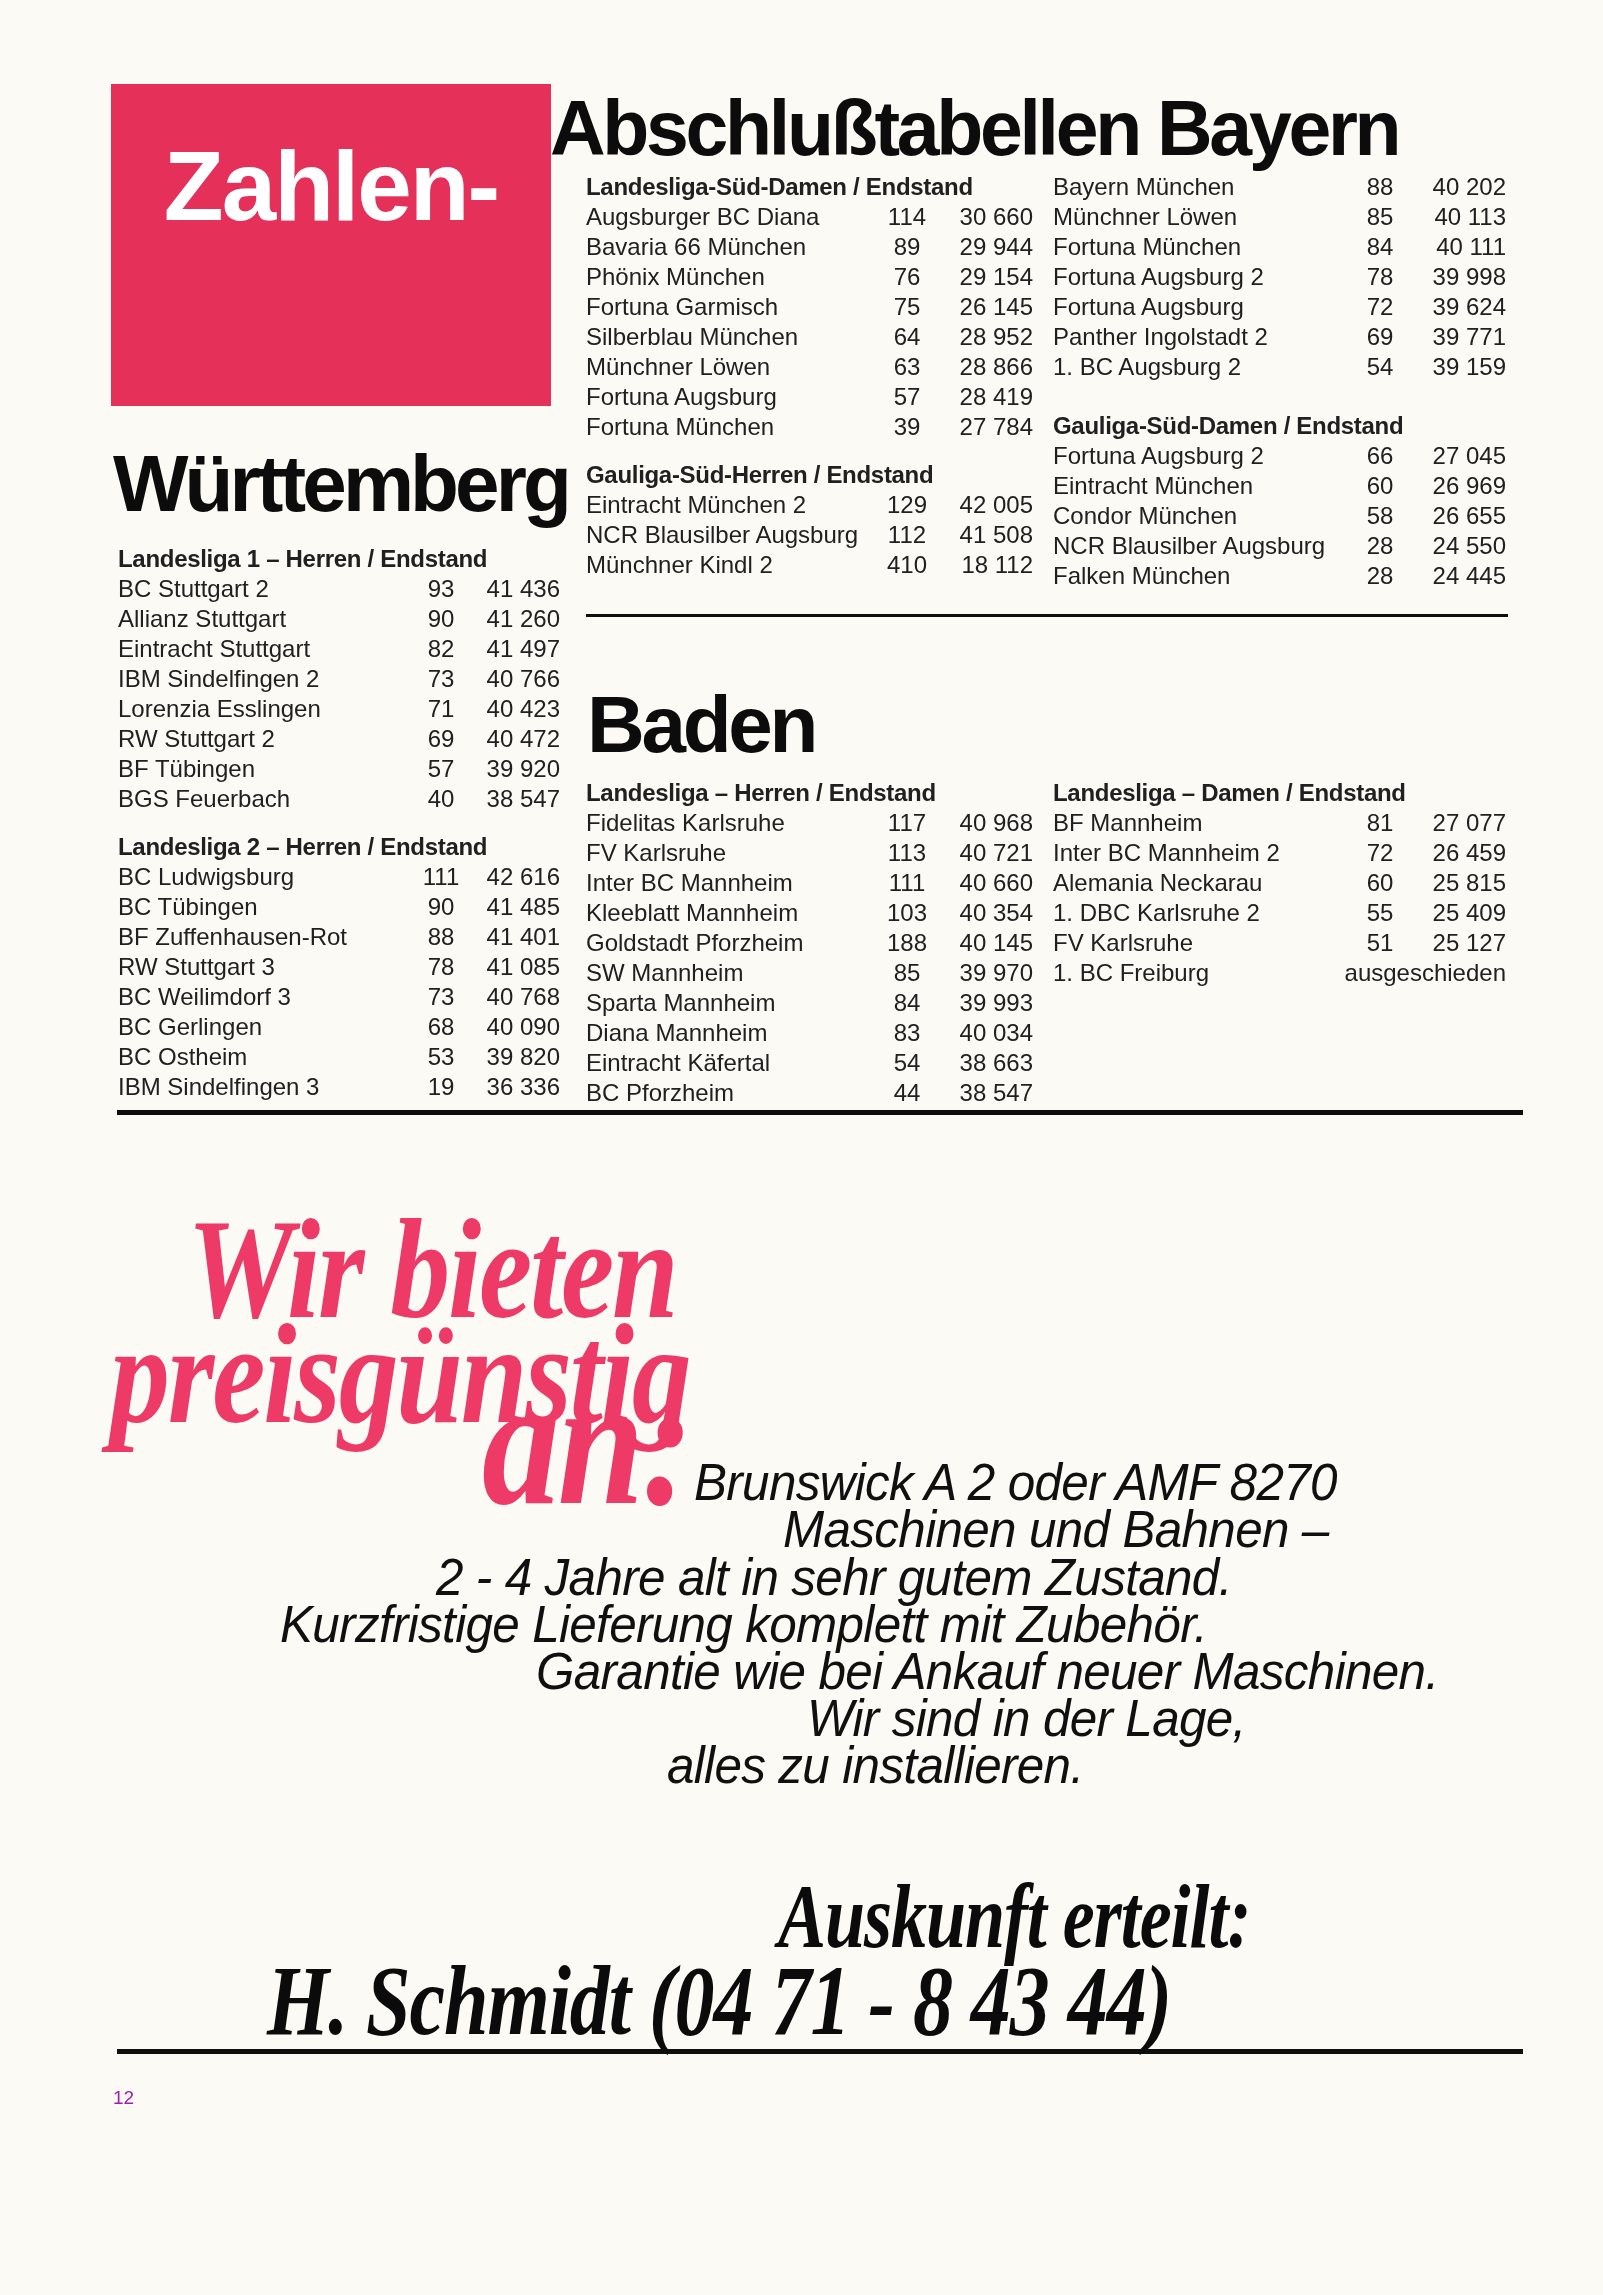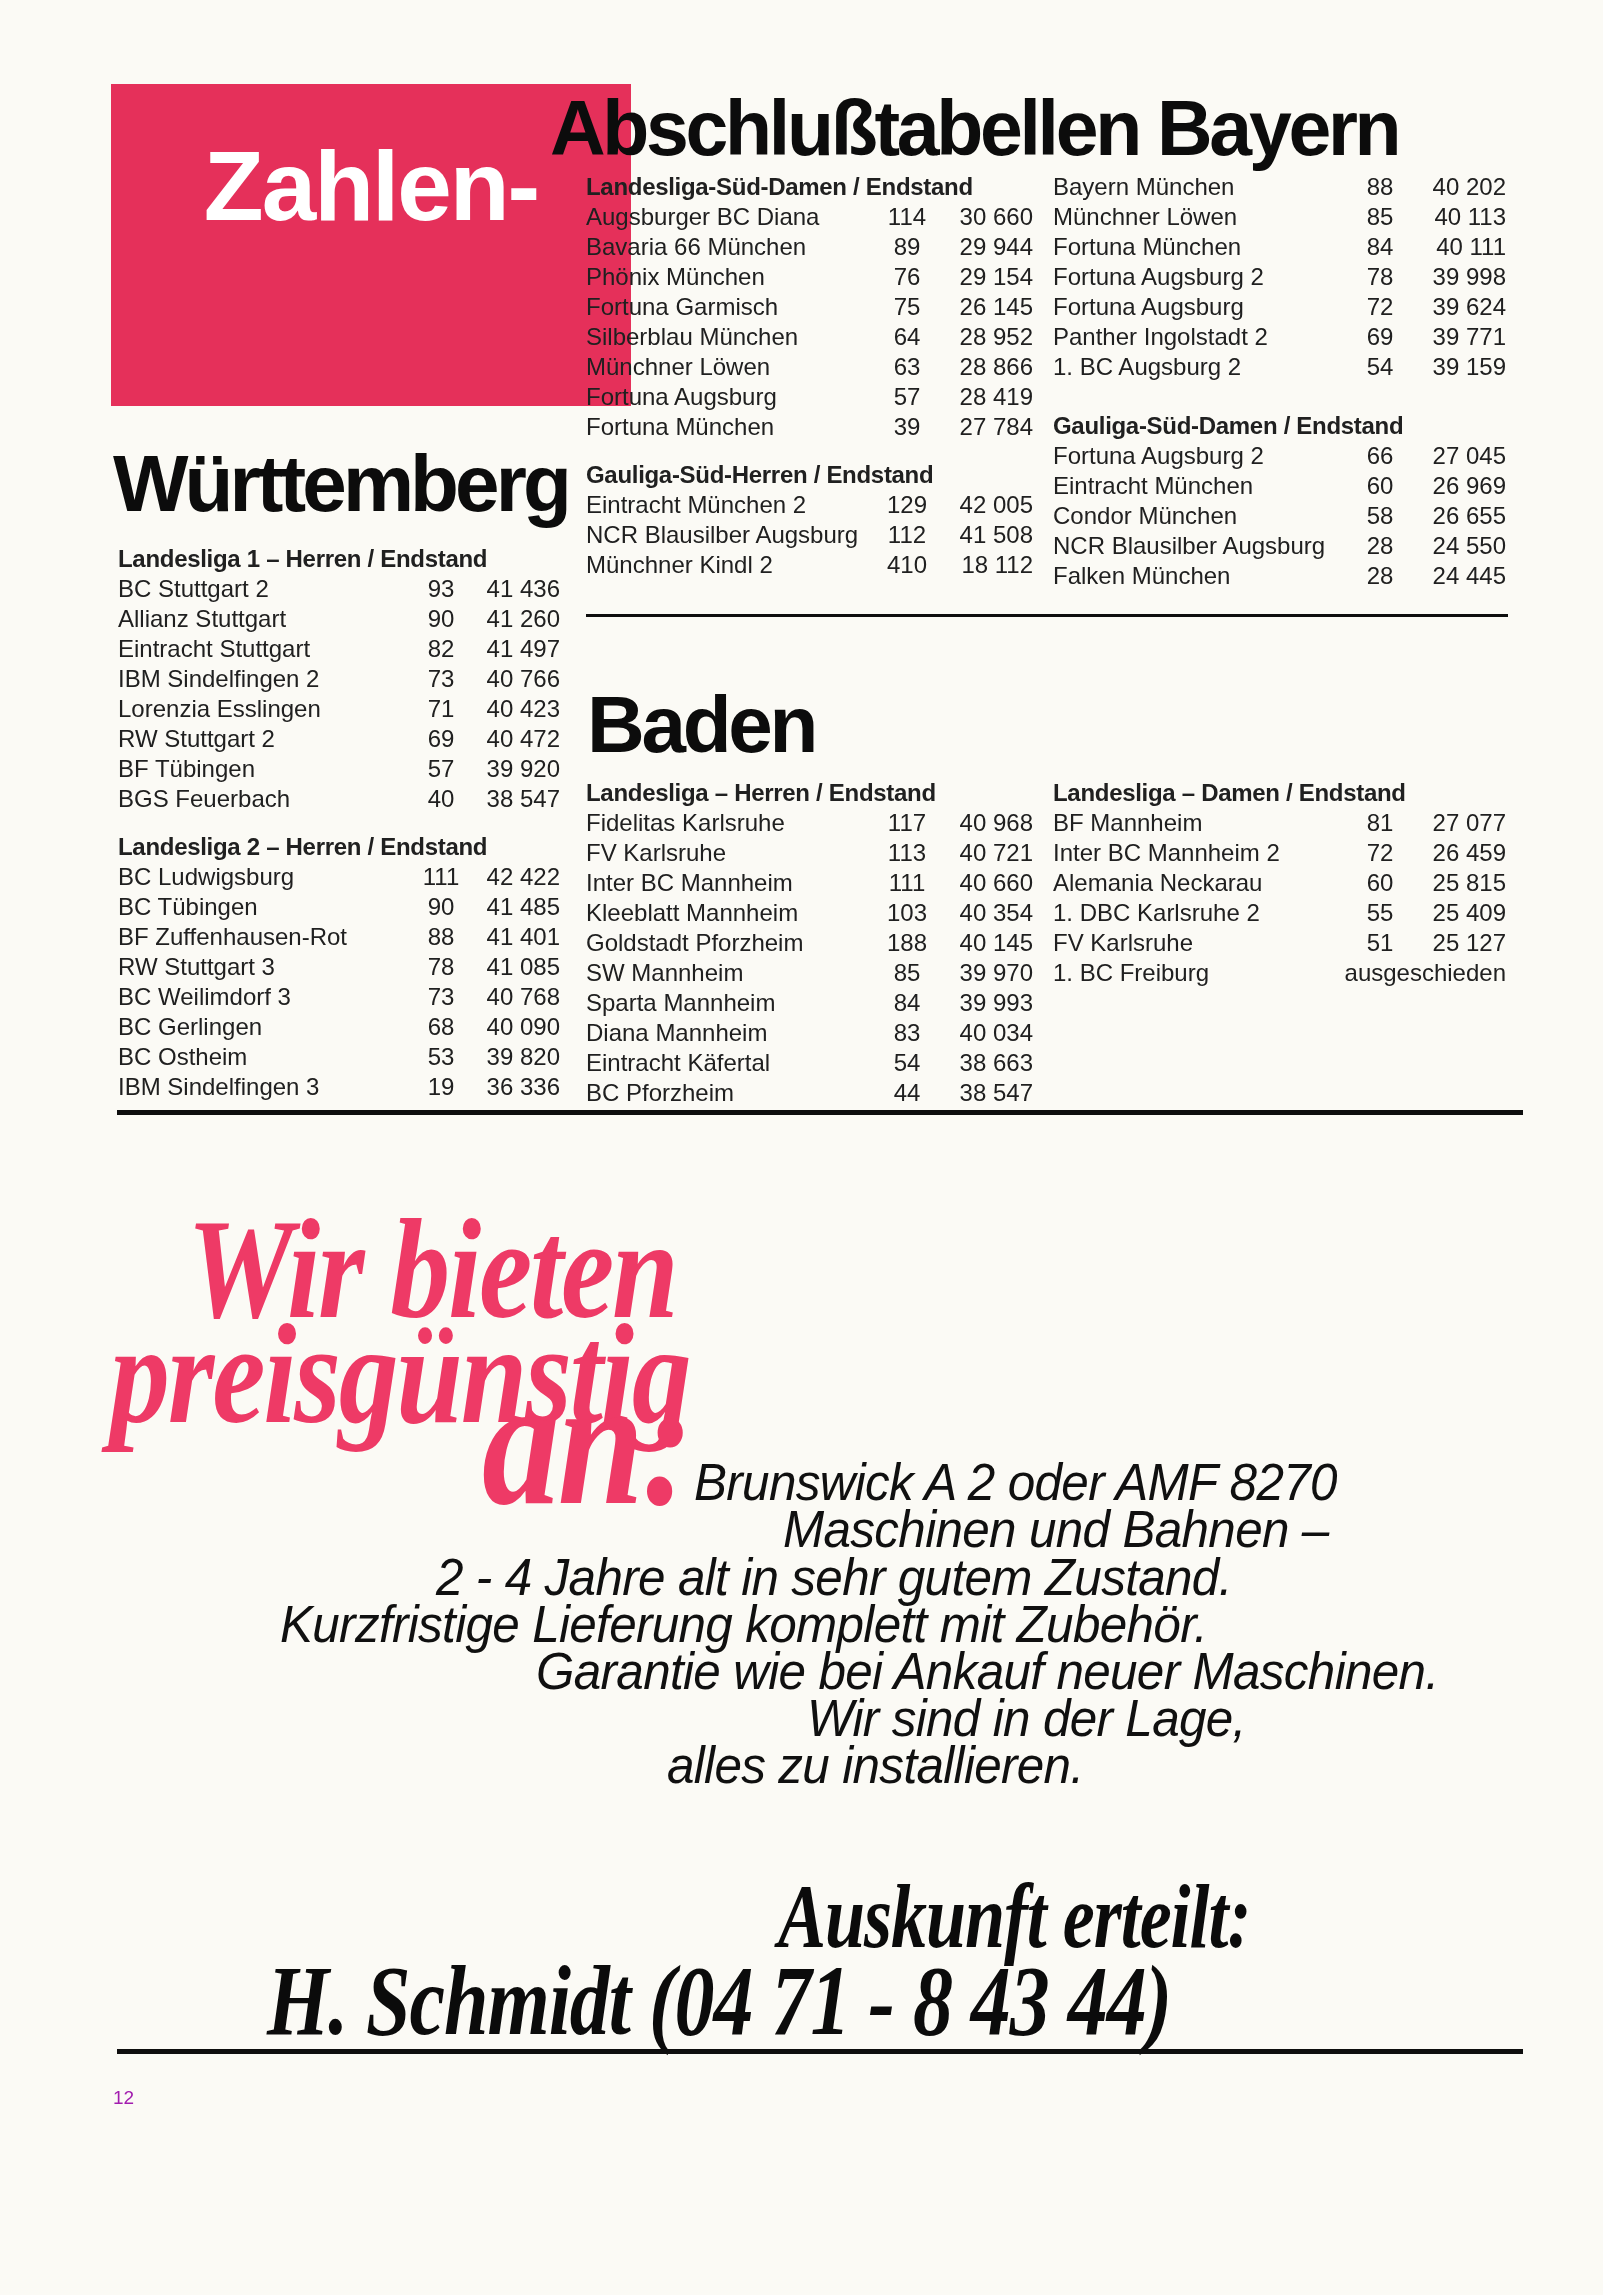--- a/index.html
+++ b/index.html
@@ -5,21 +5,21 @@
 <style>
   html,body{margin:0;padding:0}
   body{
     width:1603px;height:2295px;position:relative;overflow:hidden;
     background:#fbfaf5;
     font-family:"Liberation Sans","DejaVu Sans",sans-serif;
     color:#191919;
   }
   
   .logo{
-    position:absolute;left:111px;top:84px;width:520px;height:322px;
+    position:absolute;left:111px;top:84px;width:440px;height:322px;
     background:#e5305a;color:#ffffff;text-align:center;
     font-weight:bold;letter-spacing:-2px;
     padding-top:41px;box-sizing:border-box;
   }
   .logo .line{font-size:98px;line-height:122px;white-space:nowrap}
   
   .h1{position:absolute;font-weight:bold;color:#0c0c0c;white-space:nowrap}
   #title-bayern{left:550px;top:84px;font-size:77px;letter-spacing:-3.3px}
   #title-wuerttemberg{left:113px;top:438px;font-size:80px;letter-spacing:-3.9px}
   #title-baden{left:587px;top:679px;font-size:80px;letter-spacing:-3.3px}
@@ -267,21 +267,21 @@
         <span class="t-pts">40</span>
         <span class="t-pins">38 547</span>
       </div>
     </div>
   <div class="tgap"></div>
   <div class="t-header">Landesliga 2 – Herren / Endstand</div>
   <div>
       <div class="t-row">
         <span class="t-name">BC Ludwigsburg</span>
         <span class="t-pts">111</span>
-        <span class="t-pins">42 422</span>
+        <span class="t-pins">42 616</span>
       </div>
       <div class="t-row">
         <span class="t-name">BC Tübingen</span>
         <span class="t-pts">90</span>
         <span class="t-pins">41 485</span>
       </div>
       <div class="t-row">
         <span class="t-name">BF Zuffenhausen-Rot</span>
         <span class="t-pts">88</span>
         <span class="t-pins">41 401</span>

